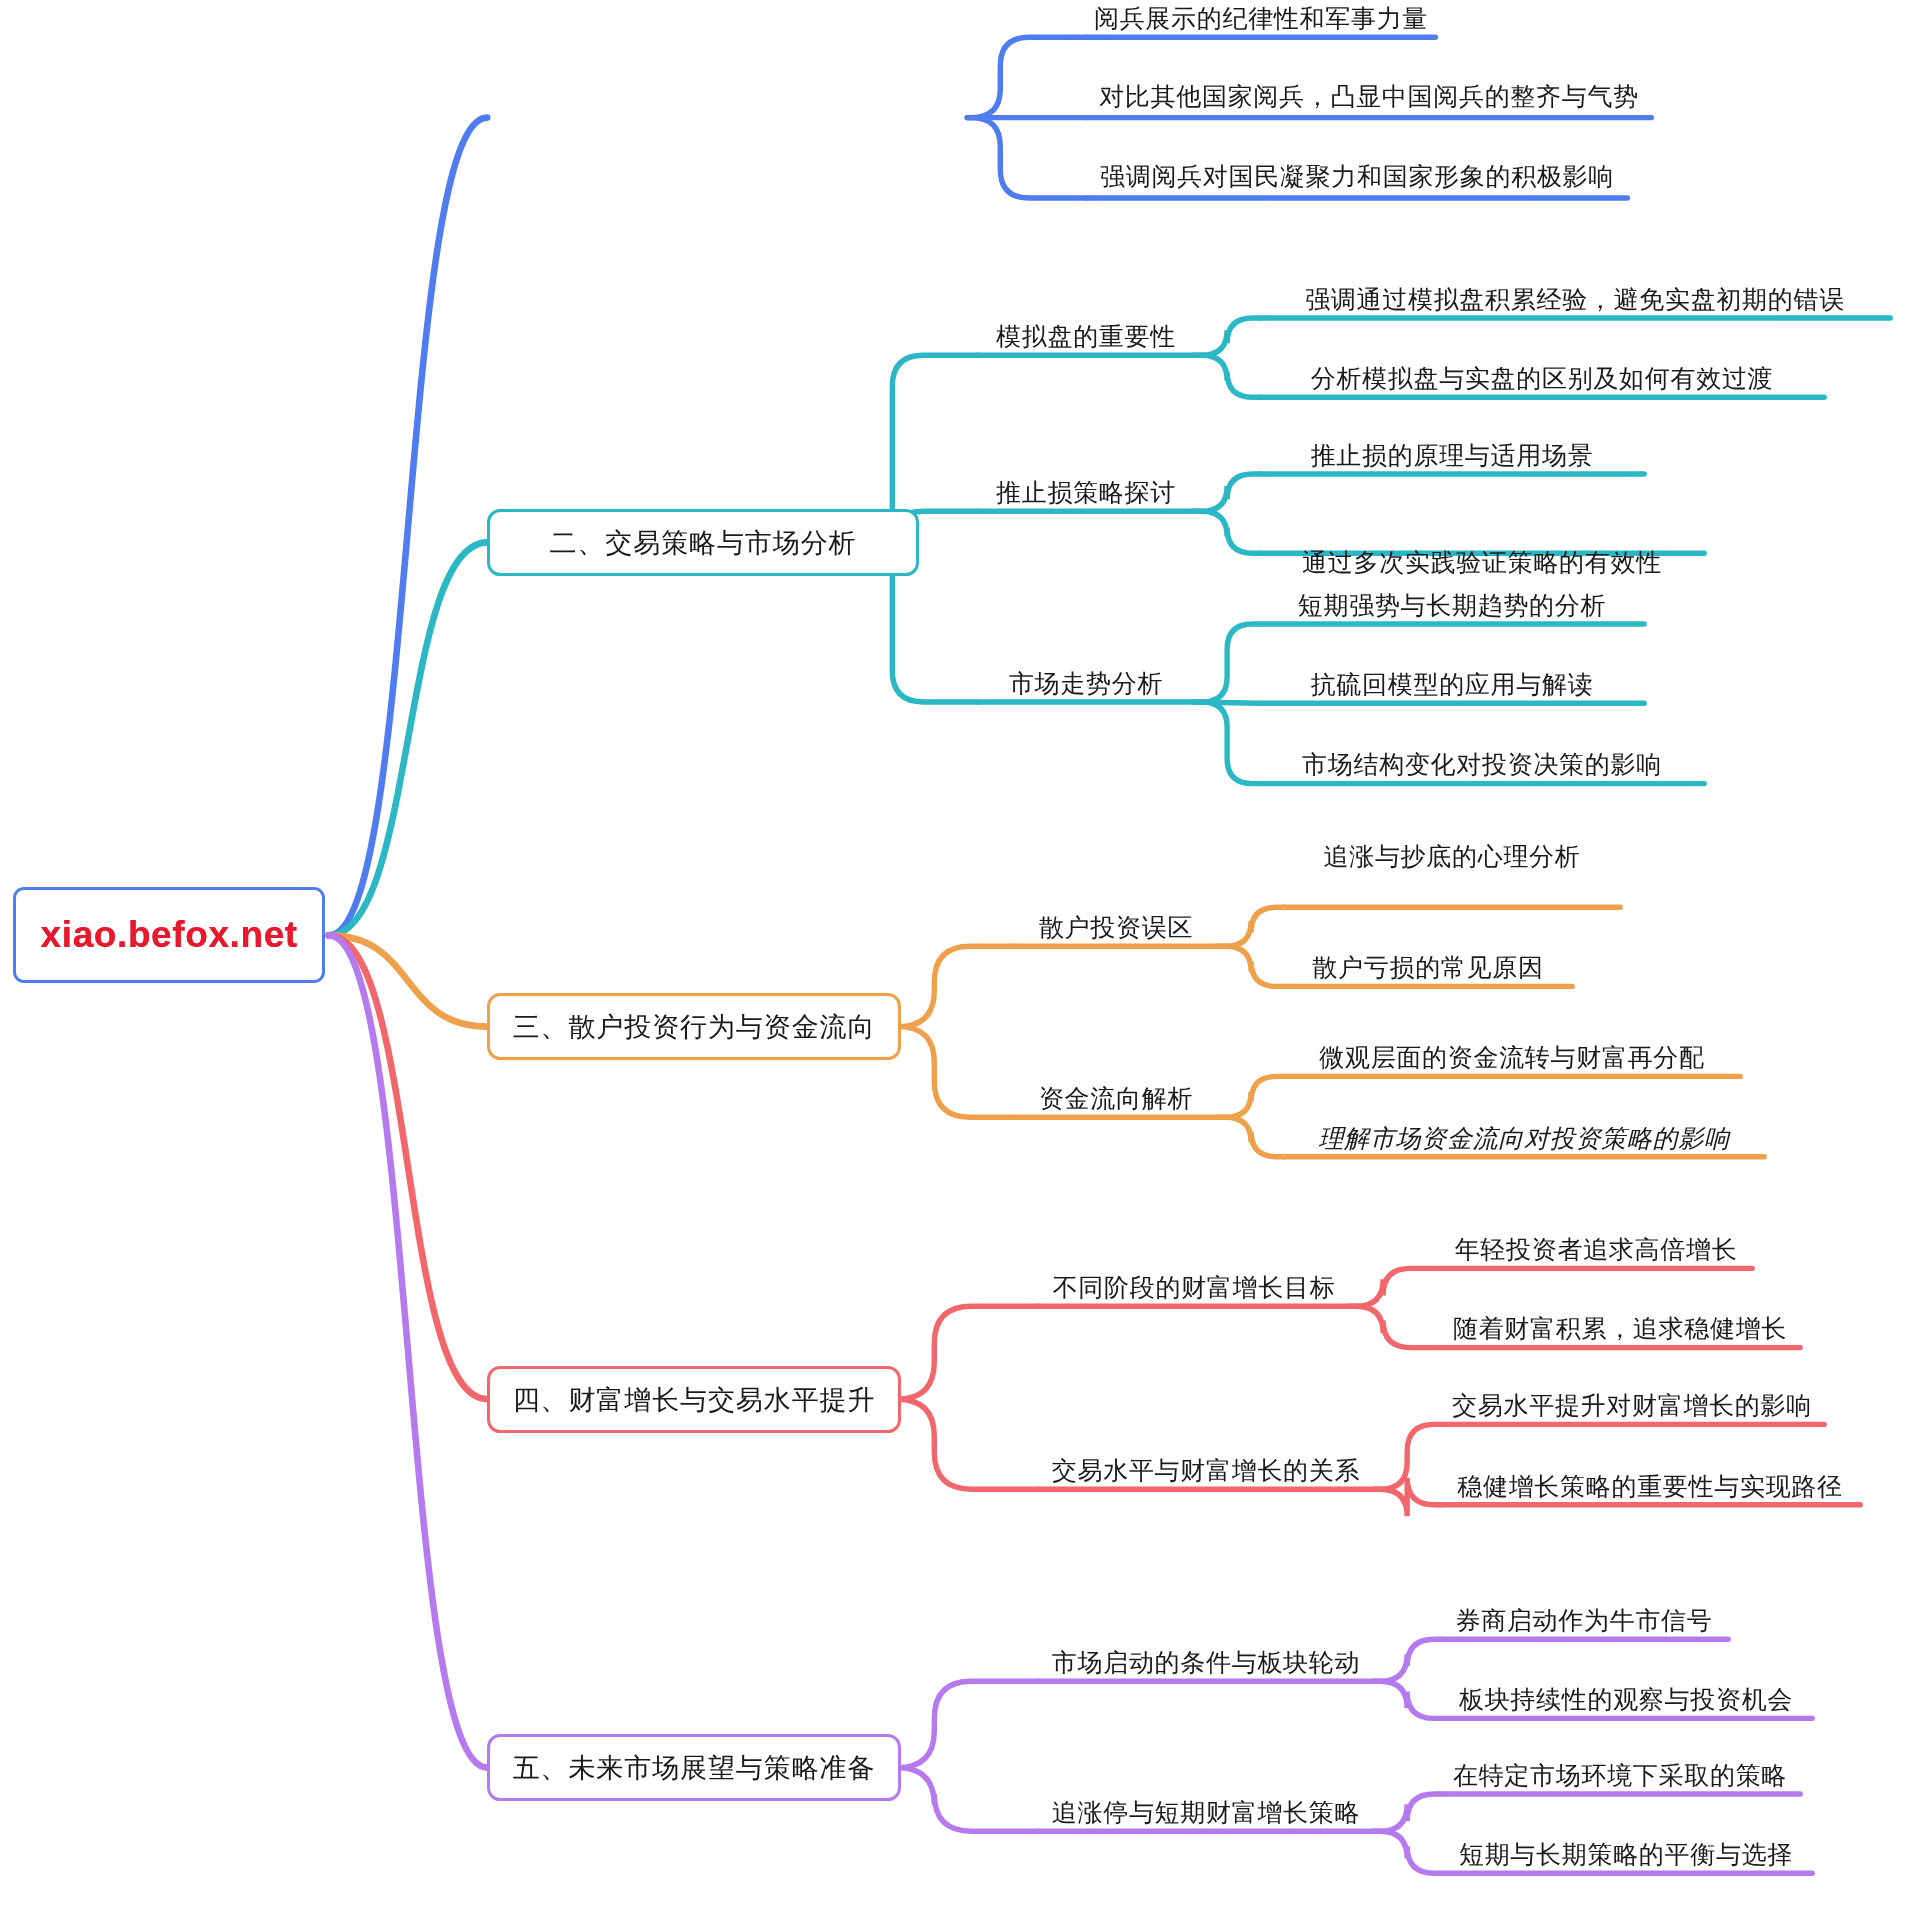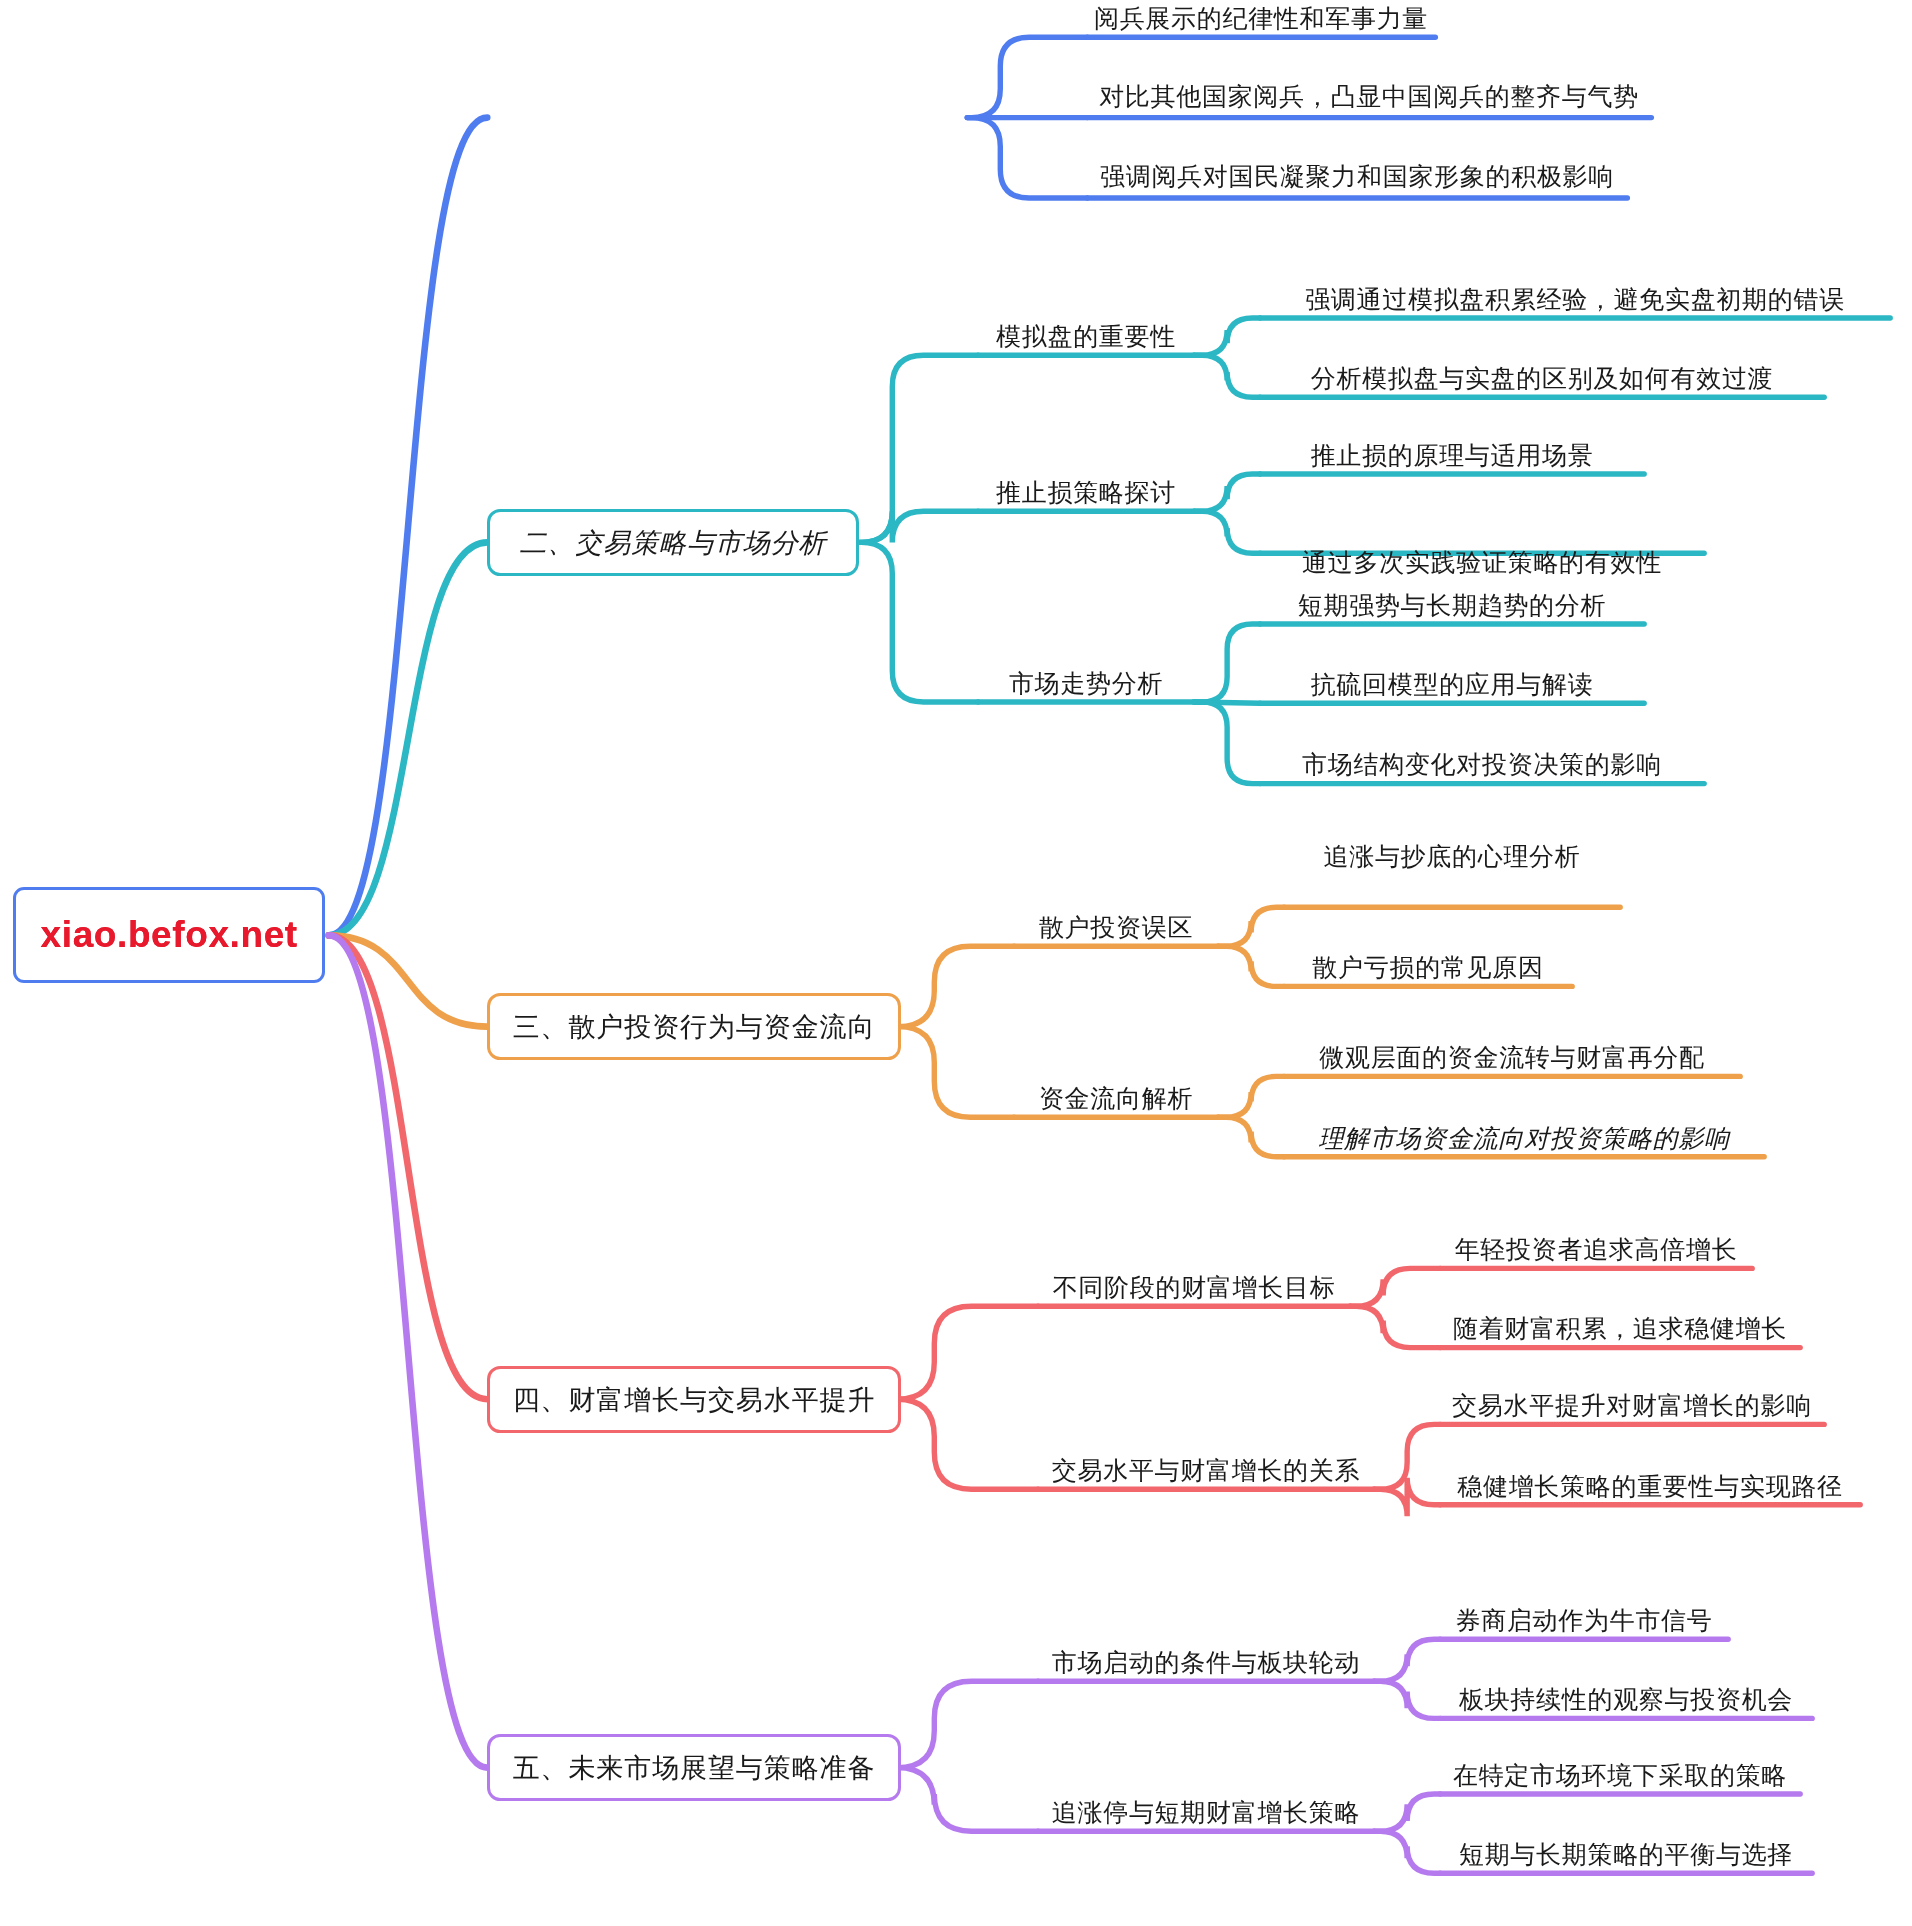--- a/index.html
+++ b/index.html
@@ -128,21 +128,21 @@
     <span class="root-text">
       <span class="watermark">xiao.befox.net</span>
       <span class="watermark-fg">xiao.befox.net</span>
     </span>
   </div>
 
   <div class="node l3" style="left:1087px;top:0px;width:348px;">阅兵展示的纪律性和军事力量</div>
   <div class="node l3" style="left:1087px;top:78px;width:564px;">对比其他国家阅兵，凸显中国阅兵的整齐与气势</div>
   <div class="node l3" style="left:1087px;top:158px;width:540px;">强调阅兵对国民凝聚力和国家形象的积极影响</div>
 
-  <div class="node l1 c2" style="left:487px;top:509px;width:372px;font-style:italic;">二、交易策略与市场分析</div>
+  <div class="node l1 c2" style="left:487px;top:509px;width:432px;">二、交易策略与市场分析</div>
 
   <div class="node l2" style="left:978px;top:318px;width:216px;">模拟盘的重要性</div>
   <div class="node l3" style="left:1260px;top:281px;width:630px;">强调通过模拟盘积累经验，避免实盘初期的错误</div>
   <div class="node l3" style="left:1260px;top:360px;width:564px;">分析模拟盘与实盘的区别及如何有效过渡</div>
 
   <div class="node l2" style="left:978px;top:474px;width:216px;">推止损策略探讨</div>
   <div class="node l3" style="left:1260px;top:437px;width:384px;">推止损的原理与适用场景</div>
   <div class="node l3" style="left:1260px;top:516px;width:444px;margin-top:28px;">通过多次实践验证策略的有效性</div>
 
   <div class="node l2" style="left:978px;top:665px;width:216px;">市场走势分析</div>

